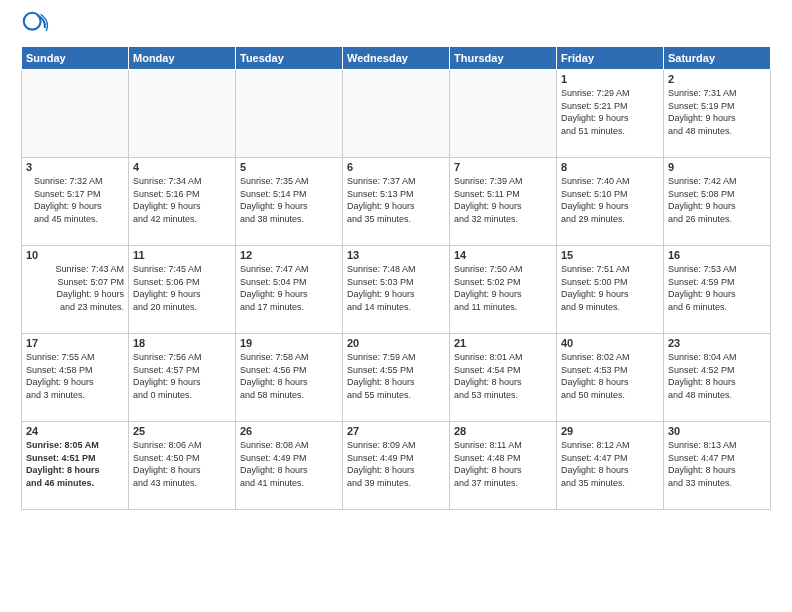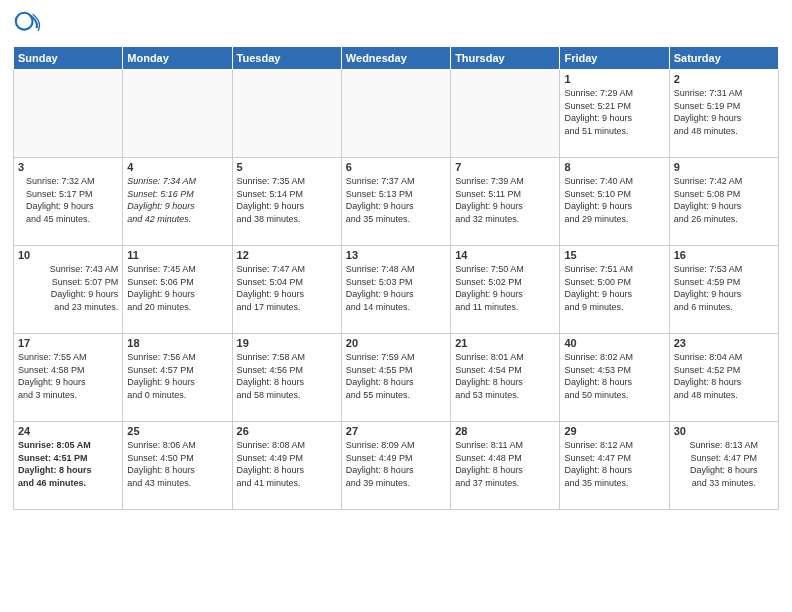--- a/index.html
+++ b/index.html
@@ -6,21 +6,21 @@
     body {
       font-family: Arial, sans-serif;
       background: #fff;
       width: 792px;
       height: 612px;
       overflow: hidden;
     }
     .page {
       width: 792px;
       height: 612px;
-      padding: 10px 13px;
+      padding: 10px 21px;
     }
     .header {
       display: flex;
       justify-content: space-between;
       align-items: flex-start;
       margin-bottom: 8px;
     }
     .logo {
       display: flex;
       align-items: center;
@@ -153,21 +153,21 @@
         <tr>
           <td>
             <div class="day-num">3</div>
             <div class="day-info" style="white-space: pre-line; margin-left: 8px;">Sunrise: 7:32 AM
 Sunset: 5:17 PM
 Daylight: 9 hours
 and 45 minutes.</div>
           </td>
           <td>
             <div class="day-num">4</div>
-            <div class="day-info" style="white-space: pre-line; font-style: italic;">Sunrise: 7:34 AM
+            <div class="day-info" style="white-space: pre-line;">Sunrise: 7:34 AM
 Sunset: 5:16 PM
 Daylight: 9 hours
 and 42 minutes.</div>
           </td>
           <td>
             <div class="day-num">5</div>
             <div class="day-info" style="white-space: pre-line;">Sunrise: 7:35 AM
 Sunset: 5:14 PM
 Daylight: 9 hours
 and 38 minutes.</div>
@@ -341,21 +341,21 @@
           </td>
           <td>
             <div class="day-num">29</div>
             <div class="day-info" style="white-space: pre-line;">Sunrise: 8:12 AM
 Sunset: 4:47 PM
 Daylight: 8 hours
 and 35 minutes.</div>
           </td>
           <td>
             <div class="day-num">30</div>
-            <div class="day-info" style="white-space: pre-line; text-align: center;">Sunrise: 8:13 AM
+            <div class="day-info" style="white-space: pre-line;">Sunrise: 8:13 AM
 Sunset: 4:47 PM
 Daylight: 8 hours
 and 33 minutes.</div>
           </td>
         </tr>
       </tbody>
   </table>
 </div>
 
 </body></html>

